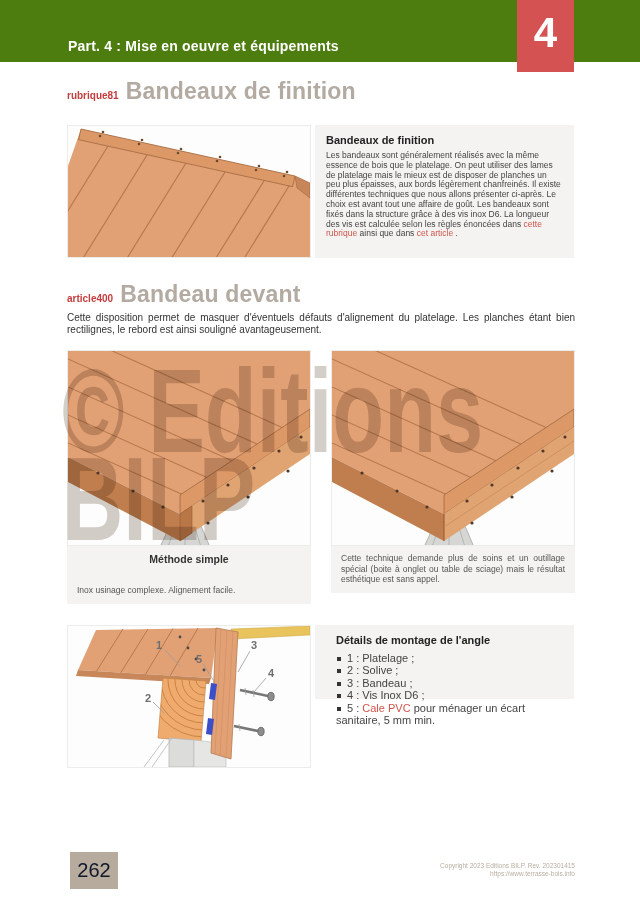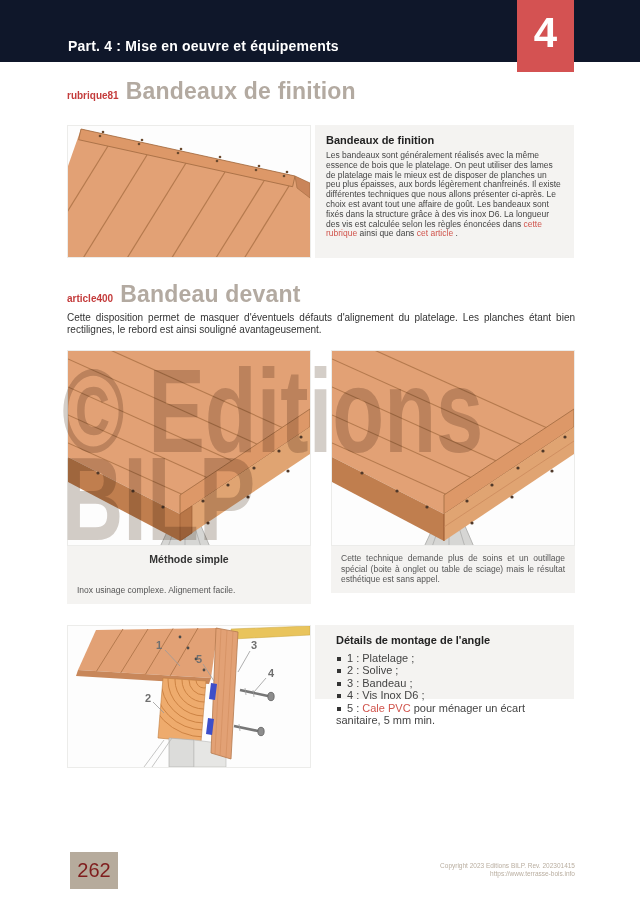--- a/index.html
+++ b/index.html
@@ -1,20 +1,20 @@
 <!DOCTYPE html>
 <html><head>
 <meta charset="utf-8">
 <style>
   html,body{margin:0;padding:0;background:#ffffff;}
   .page{position:relative;width:640px;height:897px;background:#ffffff;overflow:hidden;
         font-family:"Liberation Sans","DejaVu Sans",sans-serif;color:#333;}
 
   
-  .band{position:absolute;left:0;top:0;width:640px;height:62px;background:#0f172a;text-align:center;}
+  .band{position:absolute;left:0;top:0;width:640px;height:62px;background:#4d7c0f;text-align:center;}
   .band .part-title{position:absolute;left:68px;bottom:8px;color:#ffffff;font-size:14px;font-weight:bold;letter-spacing:.2px;}
   .chapter-box{position:absolute;left:517px;top:0;width:57px;height:72px;background:#d45252;
                display:flex;align-items:center;justify-content:center;}
   .chapter-box span{color:#fff;font-size:42px;font-weight:bold;line-height:1;margin-top:-6px;}
 
   
   .sec-line{position:absolute;left:67px;display:flex;align-items:baseline;}
   .sec-id{color:#c43c3c;font-size:10px;font-weight:bold;margin-right:7px;}
   .sec-title{color:#b3aaa1;font-size:23px;font-weight:bold;letter-spacing:.2px;}
   .sec1{top:78px;} .sec2{top:281px;}
@@ -47,21 +47,21 @@
 
   
   .diagram-frame{left:67px;top:625px;width:244px;height:143px;}
   .details-panel{left:315px;top:625px;width:259px;height:74px;padding-left:21px;}
   .details-panel ul{list-style:none;margin:6px 0 0 0;padding:0;}
   .details-panel li{font-size:11px;line-height:12.4px;color:#444;}
   .bullet{display:inline-block;width:4px;height:4px;background:#333;margin:0 6px 1px 1px;}
 
   
   .page-num{position:absolute;left:70px;top:852px;width:48px;height:37px;background:#b6ab9c;
-            display:flex;align-items:center;justify-content:center;color:#7f1d1d;font-size:20px;}
+            display:flex;align-items:center;justify-content:center;color:#0f172a;font-size:20px;}
   .copyright{position:absolute;left:275px;top:862px;width:300px;text-align:right;
              font-size:6.5px;line-height:8px;color:#b9aea0;}
 </style>
 </head>
 <body>
 
 <div class="page">
 
   <div class="band">
     <div class="part-title">Part. 4 : Mise en oeuvre et équipements</div>

